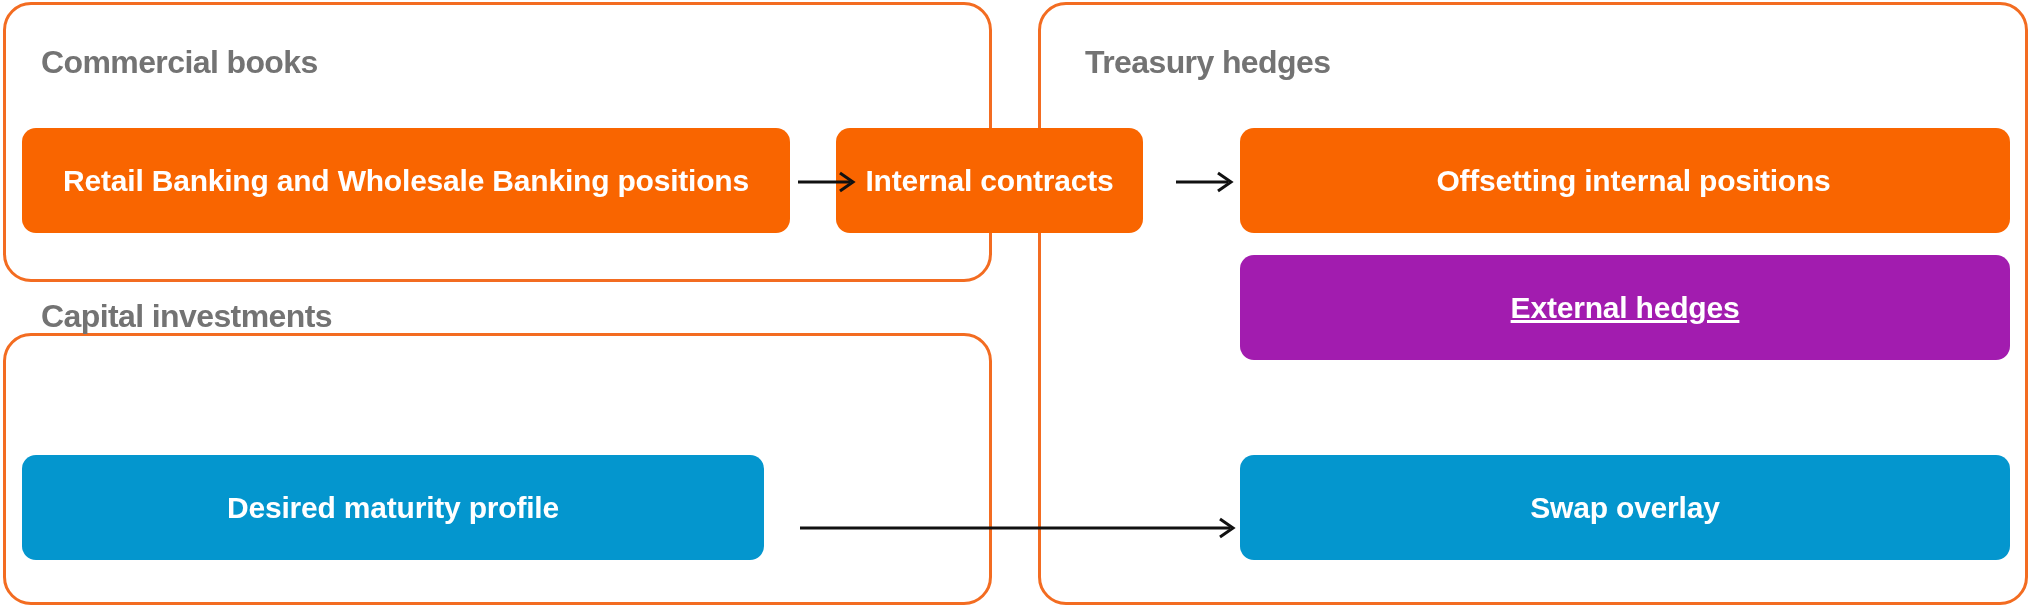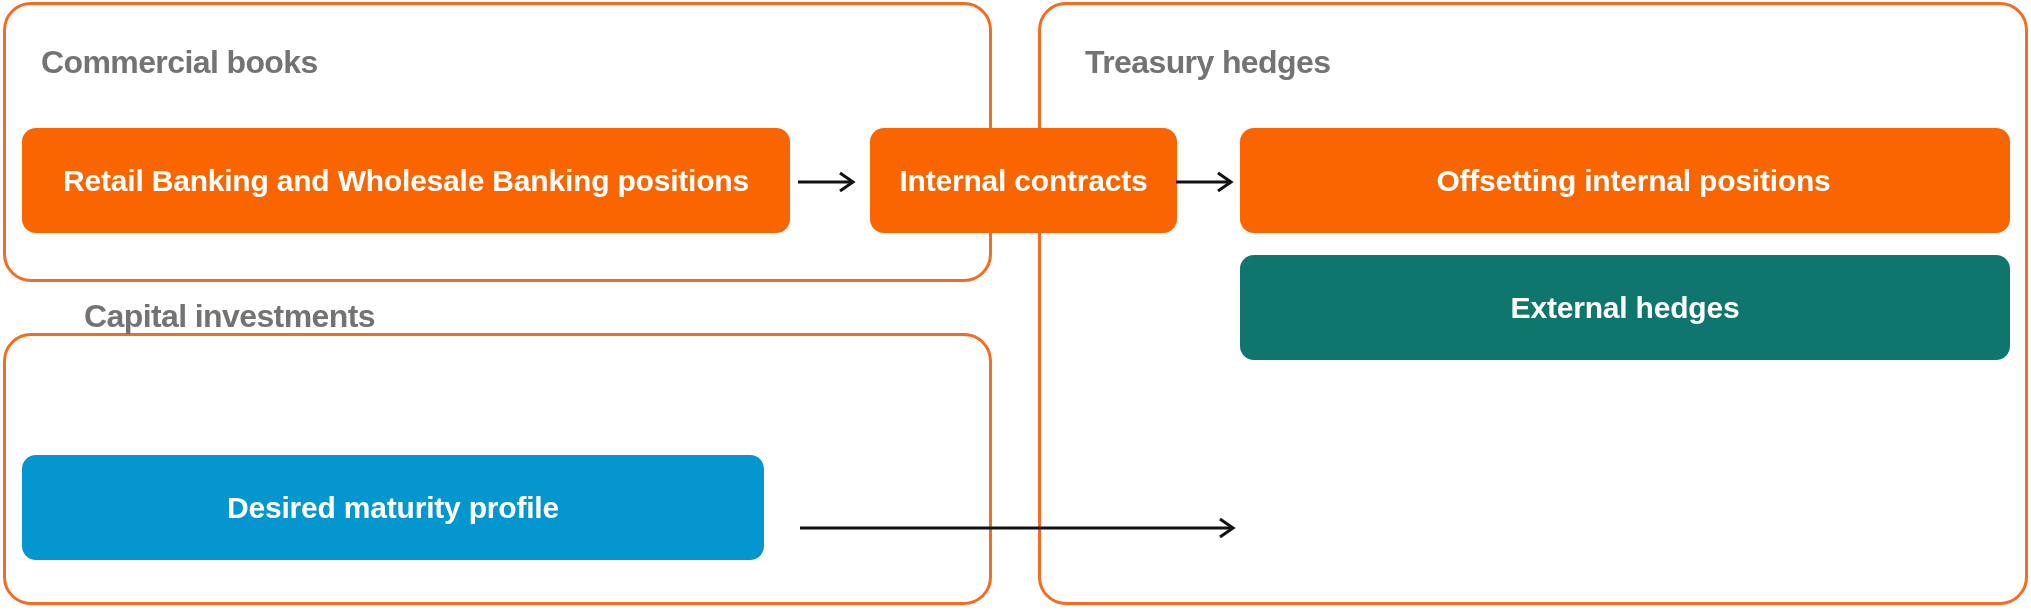--- a/index.html
+++ b/index.html
@@ -40,45 +40,45 @@
   .panel-title {
     position: absolute;
     font-weight: bold;
     font-size: 32px;
     line-height: 1;
     color: #737373;
     letter-spacing: -0.6px;
     white-space: nowrap;
   }
   #title-commercial { left: 41px;   top: 46px;  }
-  #title-capital    { left: 41px;   top: 300px; margin-left: 43px; }
+  #title-capital    { left: 41px;   top: 300px; }
   #title-treasury   { left: 1085px; top: 46px;  }
 
   
   .pill {
     position: absolute;
     box-sizing: border-box;
     display: flex;
     align-items: center;
     justify-content: center;
     border-radius: 14px;
     color: #ffffff;
     font-weight: bold;
     font-size: 30px;
     letter-spacing: -0.2px;
     white-space: nowrap;
     padding: 0 14px;
     text-align: right;
   }
   .pill.orange { background: #F96500; }
-  .pill.purple { background: #0f766e; }
+  .pill.purple { background: #a21caf; text-decoration: underline; }
   .pill.blue   { background: #0496CE; }
 
   #pill-retail      { left: 22px;   top: 128px; width: 768px; height: 105px; }
-  #pill-internal    { left: 870px;  top: 128px; width: 307px; height: 105px; }
+  #pill-internal    { left: 836px;  top: 128px; width: 307px; height: 105px; }
   #pill-offsetting  { left: 1240px; top: 128px; width: 770px; height: 105px; padding-left: 31px; }
   #pill-hedges      { left: 1240px; top: 255px; width: 770px; height: 105px; }
   #pill-maturity    { left: 22px;   top: 455px; width: 742px; height: 105px; }
   #pill-swap        { left: 1240px; top: 455px; width: 770px; height: 105px; }
 
   
   .arrow {
     position: absolute;
     pointer-events: none;
   }
@@ -104,20 +104,21 @@
   <div class="pill orange" id="pill-retail">Retail Banking and Wholesale Banking positions</div>
 
   <div class="pill orange" id="pill-internal">Internal contracts</div>
 
   <div class="pill orange" id="pill-offsetting">Offsetting internal positions</div>
 
   <div class="pill purple" id="pill-hedges">External hedges</div>
 
   <div class="pill blue" id="pill-maturity">Desired maturity profile</div>
 
+  <div class="pill blue" id="pill-swap">Swap overlay</div>
 
   <div class="arrow" id="arrow-retail-internal">
     <svg viewBox="0 0 62 28" preserveAspectRatio="none" aria-hidden="true">
       <line x1="0" y1="14" x2="52" y2="14" stroke="#111111" stroke-width="3"></line>
       <polyline points="42,5 55,14 42,23" fill="none" stroke="#111111" stroke-width="3" stroke-linejoin="miter" stroke-linecap="butt"></polyline>
     </svg>
   </div>
 
   <div class="arrow" id="arrow-internal-offset">
     <svg viewBox="0 0 62 28" preserveAspectRatio="none" aria-hidden="true">

